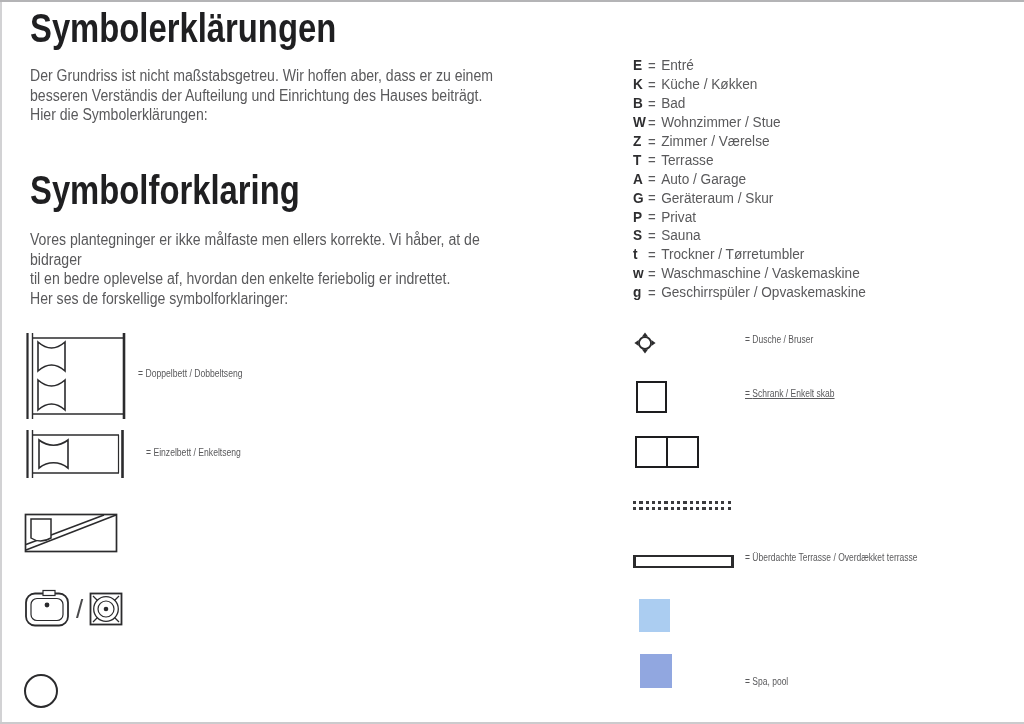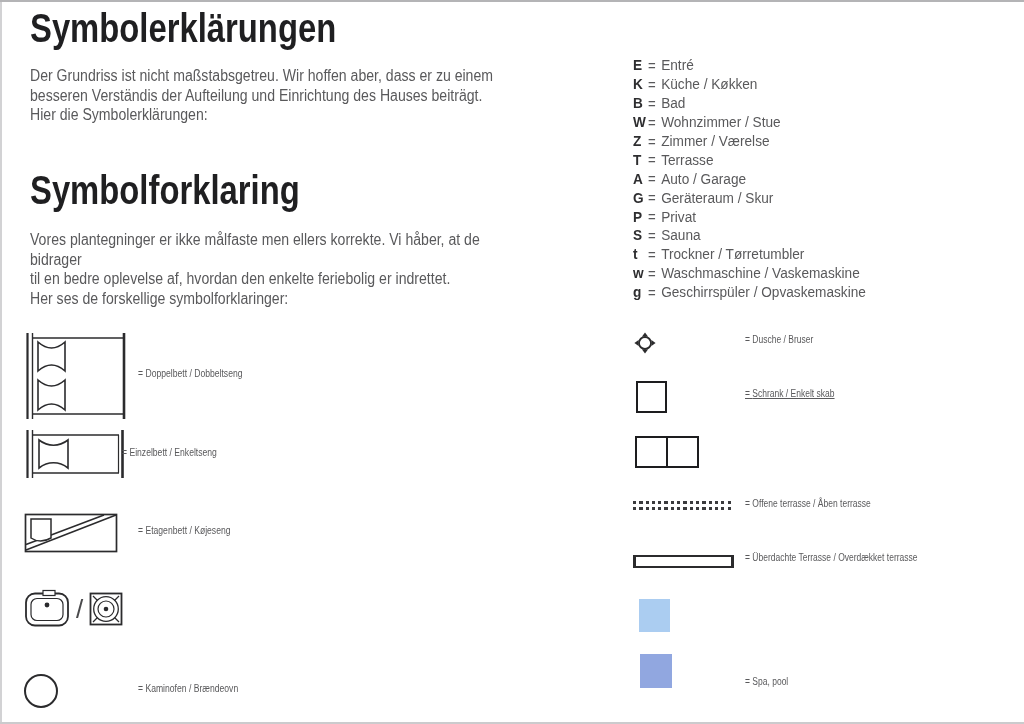--- a/index.html
+++ b/index.html
@@ -141,38 +141,34 @@
         <line x1="3.5" y1="0" x2="3.5" y2="48" stroke-width="2.2"></line>
         <line x1="8.5" y1="0" x2="8.5" y2="48" stroke-width="1.4"></line>
         <line x1="98.5" y1="0" x2="98.5" y2="48" stroke-width="2.6"></line>
         <line x1="8.5" y1="5" x2="95" y2="5" stroke-width="1.6"></line>
         <line x1="8.5" y1="43" x2="95" y2="43" stroke-width="1.6"></line>
         <line x1="94.5" y1="5" x2="94.5" y2="43" stroke-width="1.2"></line>
         <path d="M15,10 C24,17 35,17 44,10 L44,38 C35,31 24,31 15,38 Z" stroke-width="1.6" fill="#fff"></path>
       </g>
     </svg>
   </div>
-  <div class="abs symlabel" style="left:122px;top:445px;align-items:flex-end;">
+  <div class="abs symlabel" style="left:146px;top:445px;align-items:flex-end;">
     <span class="cx"><span class="eq">=</span>
     <span>Einzelbett / Enkeltseng</span></span>
   </div>
 
   <div class="abs" style="left:24px;top:511px;">
     <svg width="94" height="40" viewBox="0 0 94 40">
       <g stroke="#2b2b2d" fill="none">
         <rect x="1.5" y="1.5" width="91" height="37" stroke-width="1.7"></rect>
         <line x1="2" y1="37" x2="92" y2="2" stroke-width="1.5"></line>
         <line x1="2" y1="31.5" x2="80" y2="2" stroke-width="1.5"></line>
         <path d="M7,6 L27,6 L27,25 C20,29 13,29 7,25 Z" stroke-width="1.5" fill="#fff"></path>
       </g>
     </svg>
-  </div>
-  <div class="abs symlabel" style="left:138px;top:523px;">
-    <span class="cx"><span class="eq">=</span>
-    <span>Etagenbett / Køjeseng</span></span>
   </div>
 
   <div class="abs" style="left:24px;top:587px;display:flex;align-items:center;gap:6px;">
     <span>
       <svg width="46" height="40" viewBox="0 0 46 40">
         <g stroke="#2b2b2d" fill="none">
           <rect x="2" y="4.5" width="42" height="32" rx="9" stroke-width="1.8" fill="#fff"></rect>
           <rect x="19" y="1.5" width="12" height="5" stroke-width="1.2" fill="#fff"></rect>
           <rect x="7" y="9.5" width="32" height="22" rx="6" stroke-width="1.2"></rect>
           <circle cx="23" cy="16" r="2.4" fill="#2b2b2d" stroke="none"></circle>
@@ -190,24 +186,20 @@
           <line x1="4" y1="4" x2="8.5" y2="8.5" stroke-width="1.2"></line>
           <line x1="30" y1="4" x2="25.5" y2="8.5" stroke-width="1.2"></line>
           <line x1="4" y1="30" x2="8.5" y2="25.5" stroke-width="1.2"></line>
           <line x1="30" y1="30" x2="25.5" y2="25.5" stroke-width="1.2"></line>
         </g>
       </svg>
     </span>
   </div>
 
   <div class="abs circle" style="left:24px;top:672px;width:34px;height:34px;"></div>
-  <div class="abs symlabel" style="left:138px;top:681px;">
-    <span class="cx"><span class="eq">=</span>
-    <span>Kaminofen / Brændeovn</span></span>
-  </div>
 
   <div class="abs" style="left:634px;top:330px;">
     <svg width="22" height="22" viewBox="0 0 22 22">
       <circle cx="11" cy="11" r="6" stroke="#2b2b2d" stroke-width="1.8" fill="#fff"></circle>
       <path d="M8,4.6 L14,4.6 L11,0.4 Z" fill="#2b2b2d"></path>
       <path d="M8,17.4 L14,17.4 L11,21.6 Z" fill="#2b2b2d"></path>
       <path d="M4.6,8 L4.6,14 L0.4,11 Z" fill="#2b2b2d"></path>
       <path d="M17.4,8 L17.4,14 L21.6,11 Z" fill="#2b2b2d"></path>
     </svg>
   </div>
@@ -221,24 +213,20 @@
     <span class="cx" style="transform:scaleX(0.85);"><span class="eq">=</span>
     <span>Schrank / Enkelt skab</span></span>
   </div>
 
   <div class="abs dbl-sq" style="left:635px;top:434px;width:64px;height:32px;"></div>
 
   <div class="abs" style="left:633px;top:499px;width:101px;">
     <div class="dotrow" style="margin-bottom:3px;"></div>
     <div class="dotrow"></div>
   </div>
-  <div class="abs symlabel" style="left:745px;top:496px;">
-    <span class="cx" style="transform:scaleX(0.85);"><span class="eq">=</span>
-    <span>Offene terrasse / Åben terrasse</span></span>
-  </div>
 
   <div class="abs covered" style="left:633px;top:553px;width:101px;height:13px;"></div>
   <div class="abs symlabel" style="left:745px;top:550px;">
     <span class="cx" style="transform:scaleX(0.85);"><span class="eq">=</span>
     <span>Überdachte Terrasse / Overdækket terrasse</span></span>
   </div>
 
   <div class="abs" style="left: 639px; top: 597px; width: 31px; height: 33px; background: rgb(171, 205, 241);"></div>
 
   <div class="abs" style="left: 640px; top: 652px; width: 32px; height: 34px; background: rgb(145, 167, 224);"></div>

